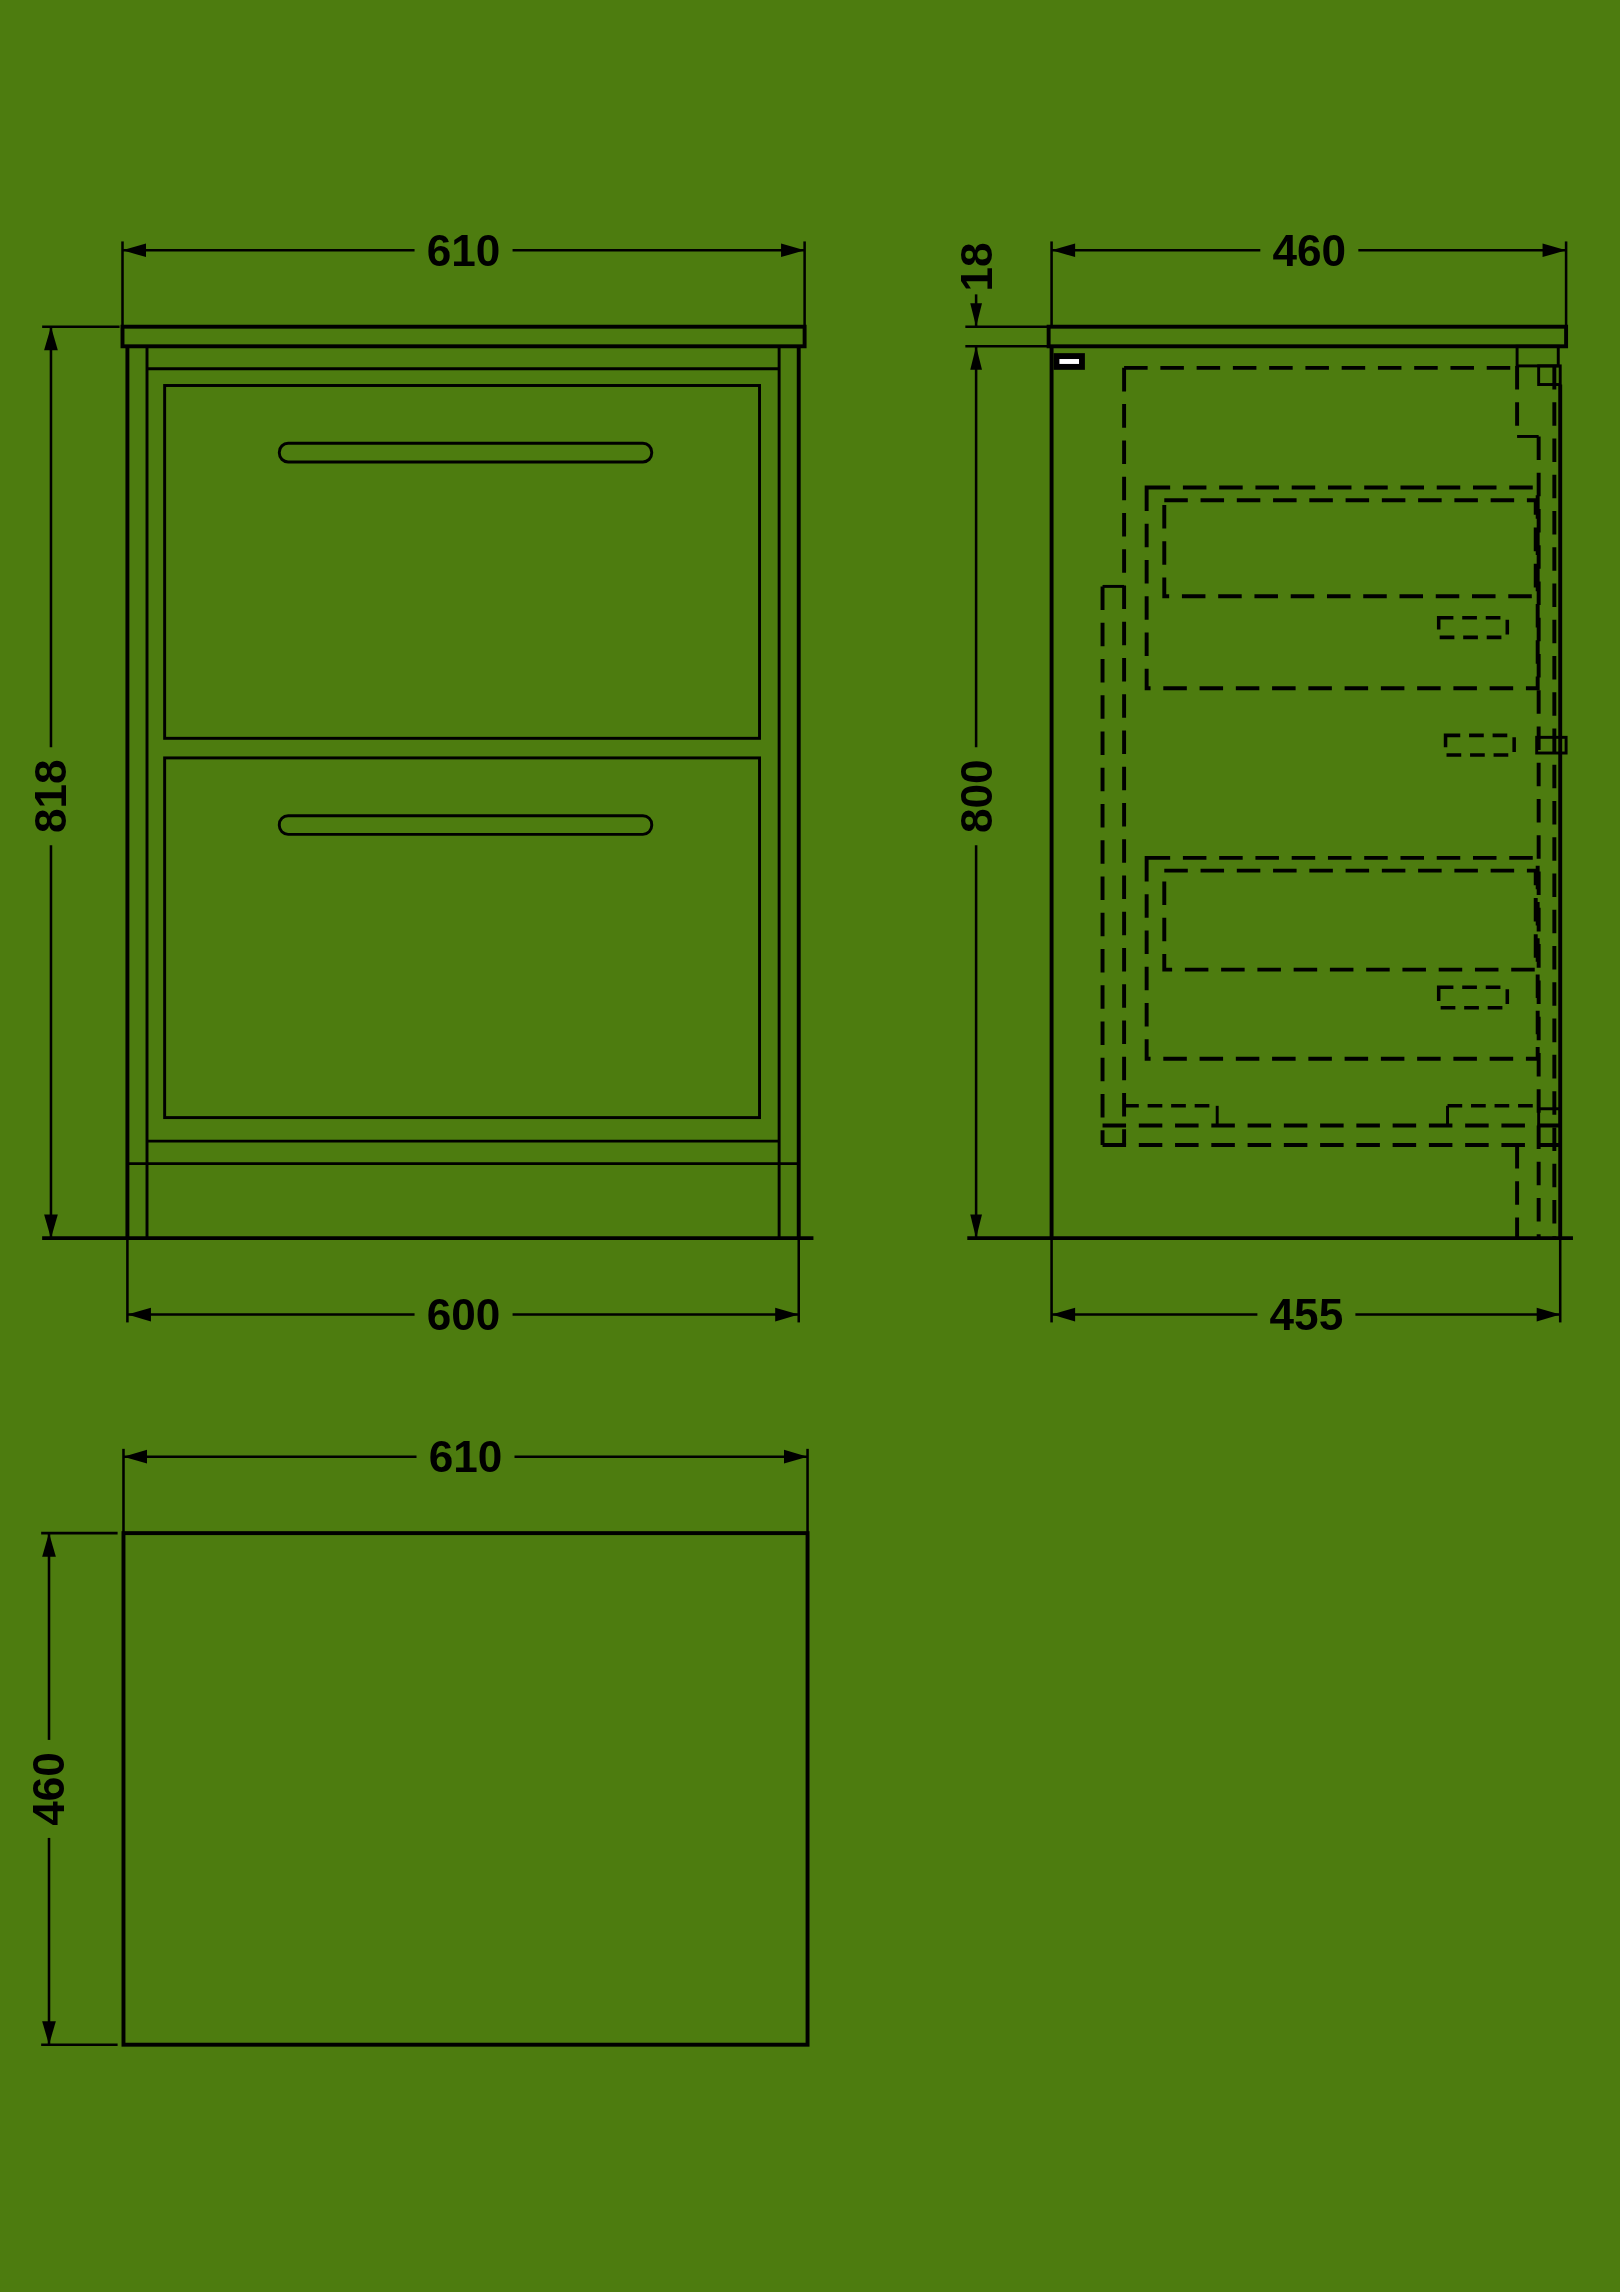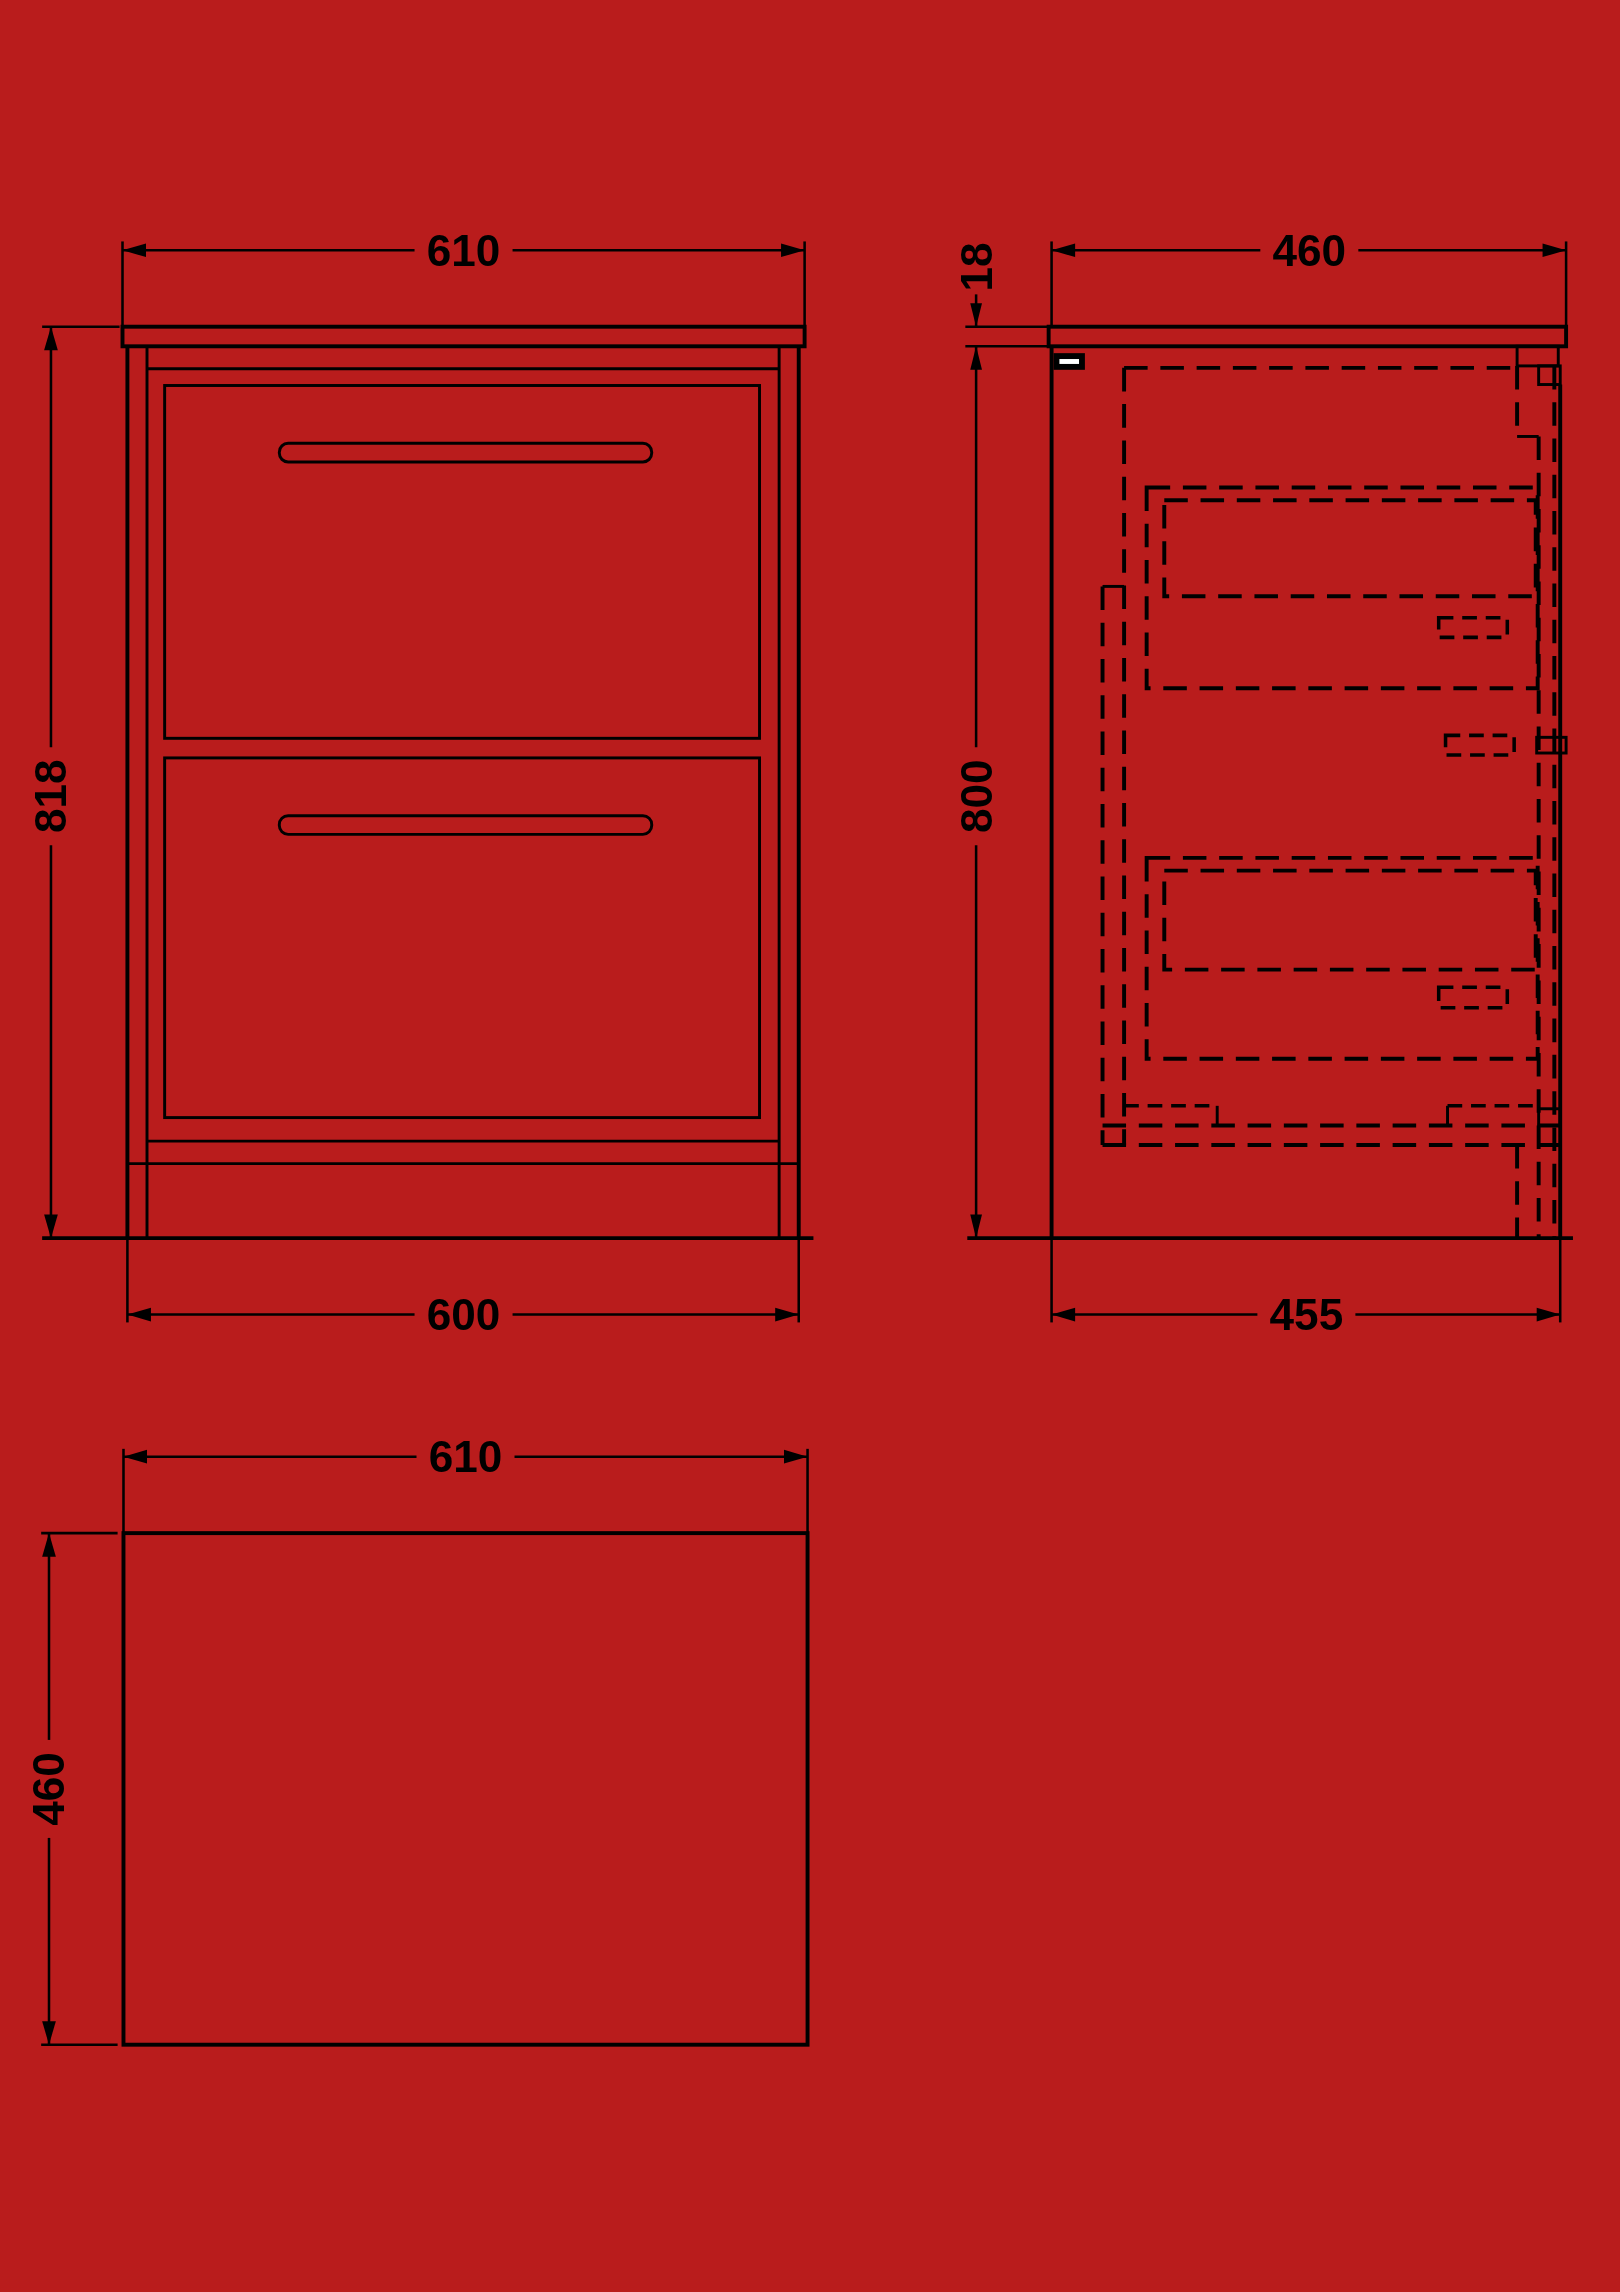--- a/index.html
+++ b/index.html
@@ -4,21 +4,21 @@
 <style>
   html, body {
     margin: 0;
     padding: 0;
     background: #ffffff;
   }
   .page {
     position: relative;
     width: 1620px;
     height: 2293px;
-    background: #b91c1c;
+    background: #4d7c0f;
     font-family: "Liberation Sans", sans-serif;
   }
   svg { display: block; }
 
   .ln  { stroke: #000; stroke-width: 4;   fill: none; stroke-linecap: butt; }
   .ln3 { stroke: #000; stroke-width: 3;   fill: none; stroke-linecap: butt; }
   .dim { stroke: #000; stroke-width: 2.6; fill: none; stroke-linecap: butt; }
   .dsh   { stroke: #000; stroke-width: 4;   fill: none; stroke-dasharray: 24 13; }
   .dsh-s { stroke: #000; stroke-width: 3.6; fill: none; stroke-dasharray: 15 9; }
   .arr { fill: #000; stroke: none; }

